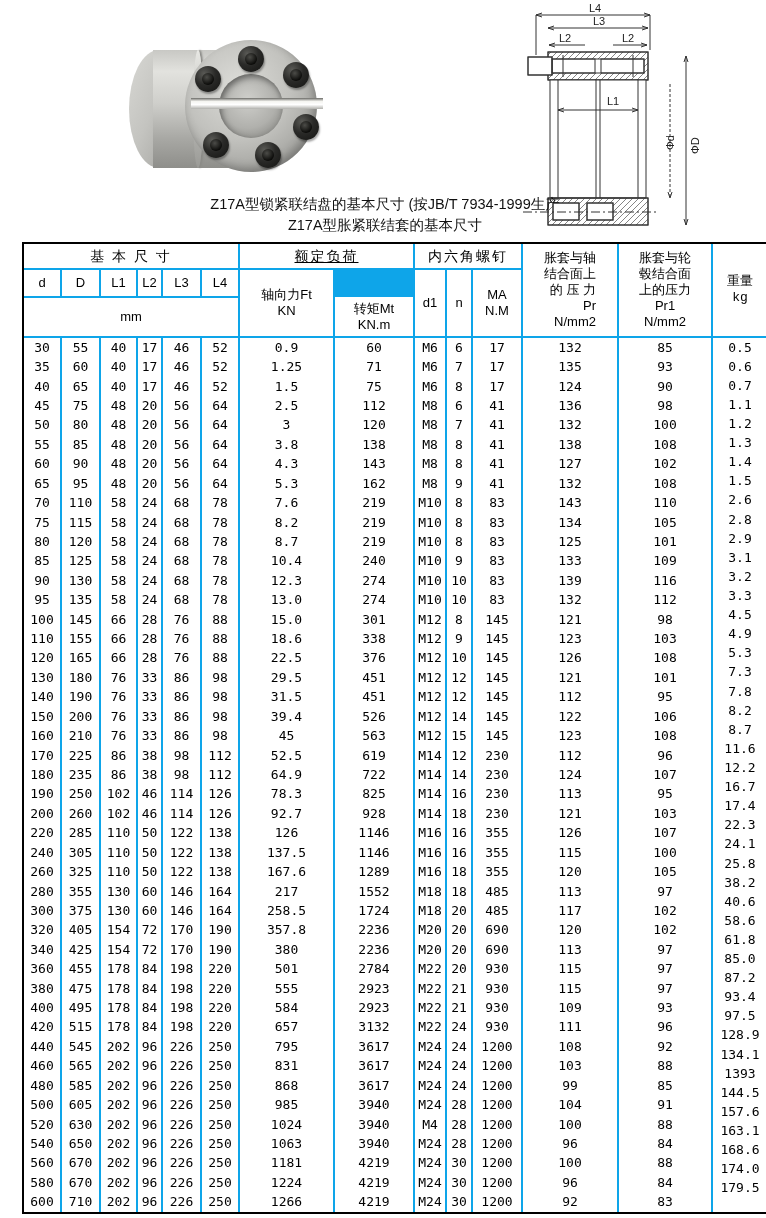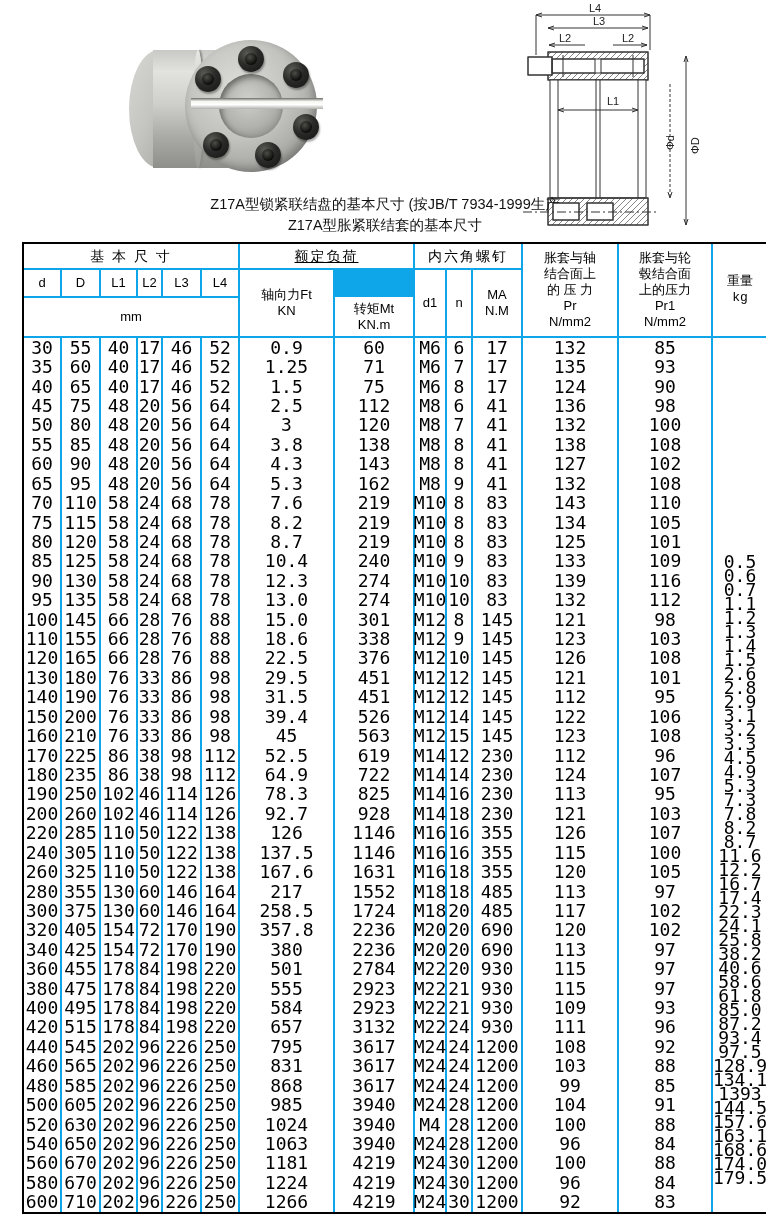--- a/index.html
+++ b/index.html
@@ -41,25 +41,25 @@
     font-size:13px;line-height:16px;white-space:pre-line;}
   .hg{font-size:14px;letter-spacing:2px;}
   .g-basic{grid-area:1/1/2/7;}
   .g-load{grid-area:1/7/2/9;text-decoration:underline;}
   .g-screw{grid-area:1/9/2/12;}
   .h-d{grid-area:2/1/3/2;} .h-D{grid-area:2/2/3/3;} .h-L1{grid-area:2/3/3/4;}
   .h-L2{grid-area:2/4/3/5;} .h-L3{grid-area:2/5/3/6;} .h-L4{grid-area:2/6/3/7;}
   .h-mm{grid-area:3/1/4/7;}
   .h-ft{grid-area:2/7/4/8;} .h-mt{grid-area:2/8/4/9;margin-top:27px;}
   .h-d1{grid-area:2/9/4/10;} .h-n{grid-area:2/10/4/11;} .h-ma{grid-area:2/11/4/12;text-align:center;}
-  .h-pr{grid-area:1/12/4/13;} .h-pr1{grid-area:1/13/4/14;} .h-wt{grid-area:1/14/4/15;font-family:Liberation Mono, monospace;}
+  .h-pr{grid-area:1/12/4/13;text-align:right;} .h-pr1{grid-area:1/13/4/14;} .h-wt{grid-area:1/14/4/15;font-family:Liberation Mono, monospace;}
   .bcol{grid-row:4;background:#fff;display:flex;flex-direction:column;
     justify-content:space-around;align-items:center;
-    font-family:"DejaVu Sans Mono",monospace;font-size:18px;}
-  .wcol{padding-bottom:27px;justify-content:flex-end;}
+    font-family:"DejaVu Sans Mono",monospace;font-size:13px;}
+  .wcol{padding-bottom:14px;}
   .cell{line-height:14px;}
 
   svg text{font-family:"Liberation Sans",sans-serif;font-size:11px;fill:#222;}
 </style>
 </head>
 <body>
 
 <div class="photo">
   <div class="cyl-cap"></div>
   <div class="cyl-body"></div>
@@ -540,21 +540,21 @@
       <div class="cell">451</div>
       <div class="cell">451</div>
       <div class="cell">526</div>
       <div class="cell">563</div>
       <div class="cell">619</div>
       <div class="cell">722</div>
       <div class="cell">825</div>
       <div class="cell">928</div>
       <div class="cell">1146</div>
       <div class="cell">1146</div>
-      <div class="cell">1631</div>
+      <div class="cell">1289</div>
       <div class="cell">1552</div>
       <div class="cell">1724</div>
       <div class="cell">2236</div>
       <div class="cell">2236</div>
       <div class="cell">2784</div>
       <div class="cell">2923</div>
       <div class="cell">2923</div>
       <div class="cell">3132</div>
       <div class="cell">3617</div>
       <div class="cell">3617</div>

